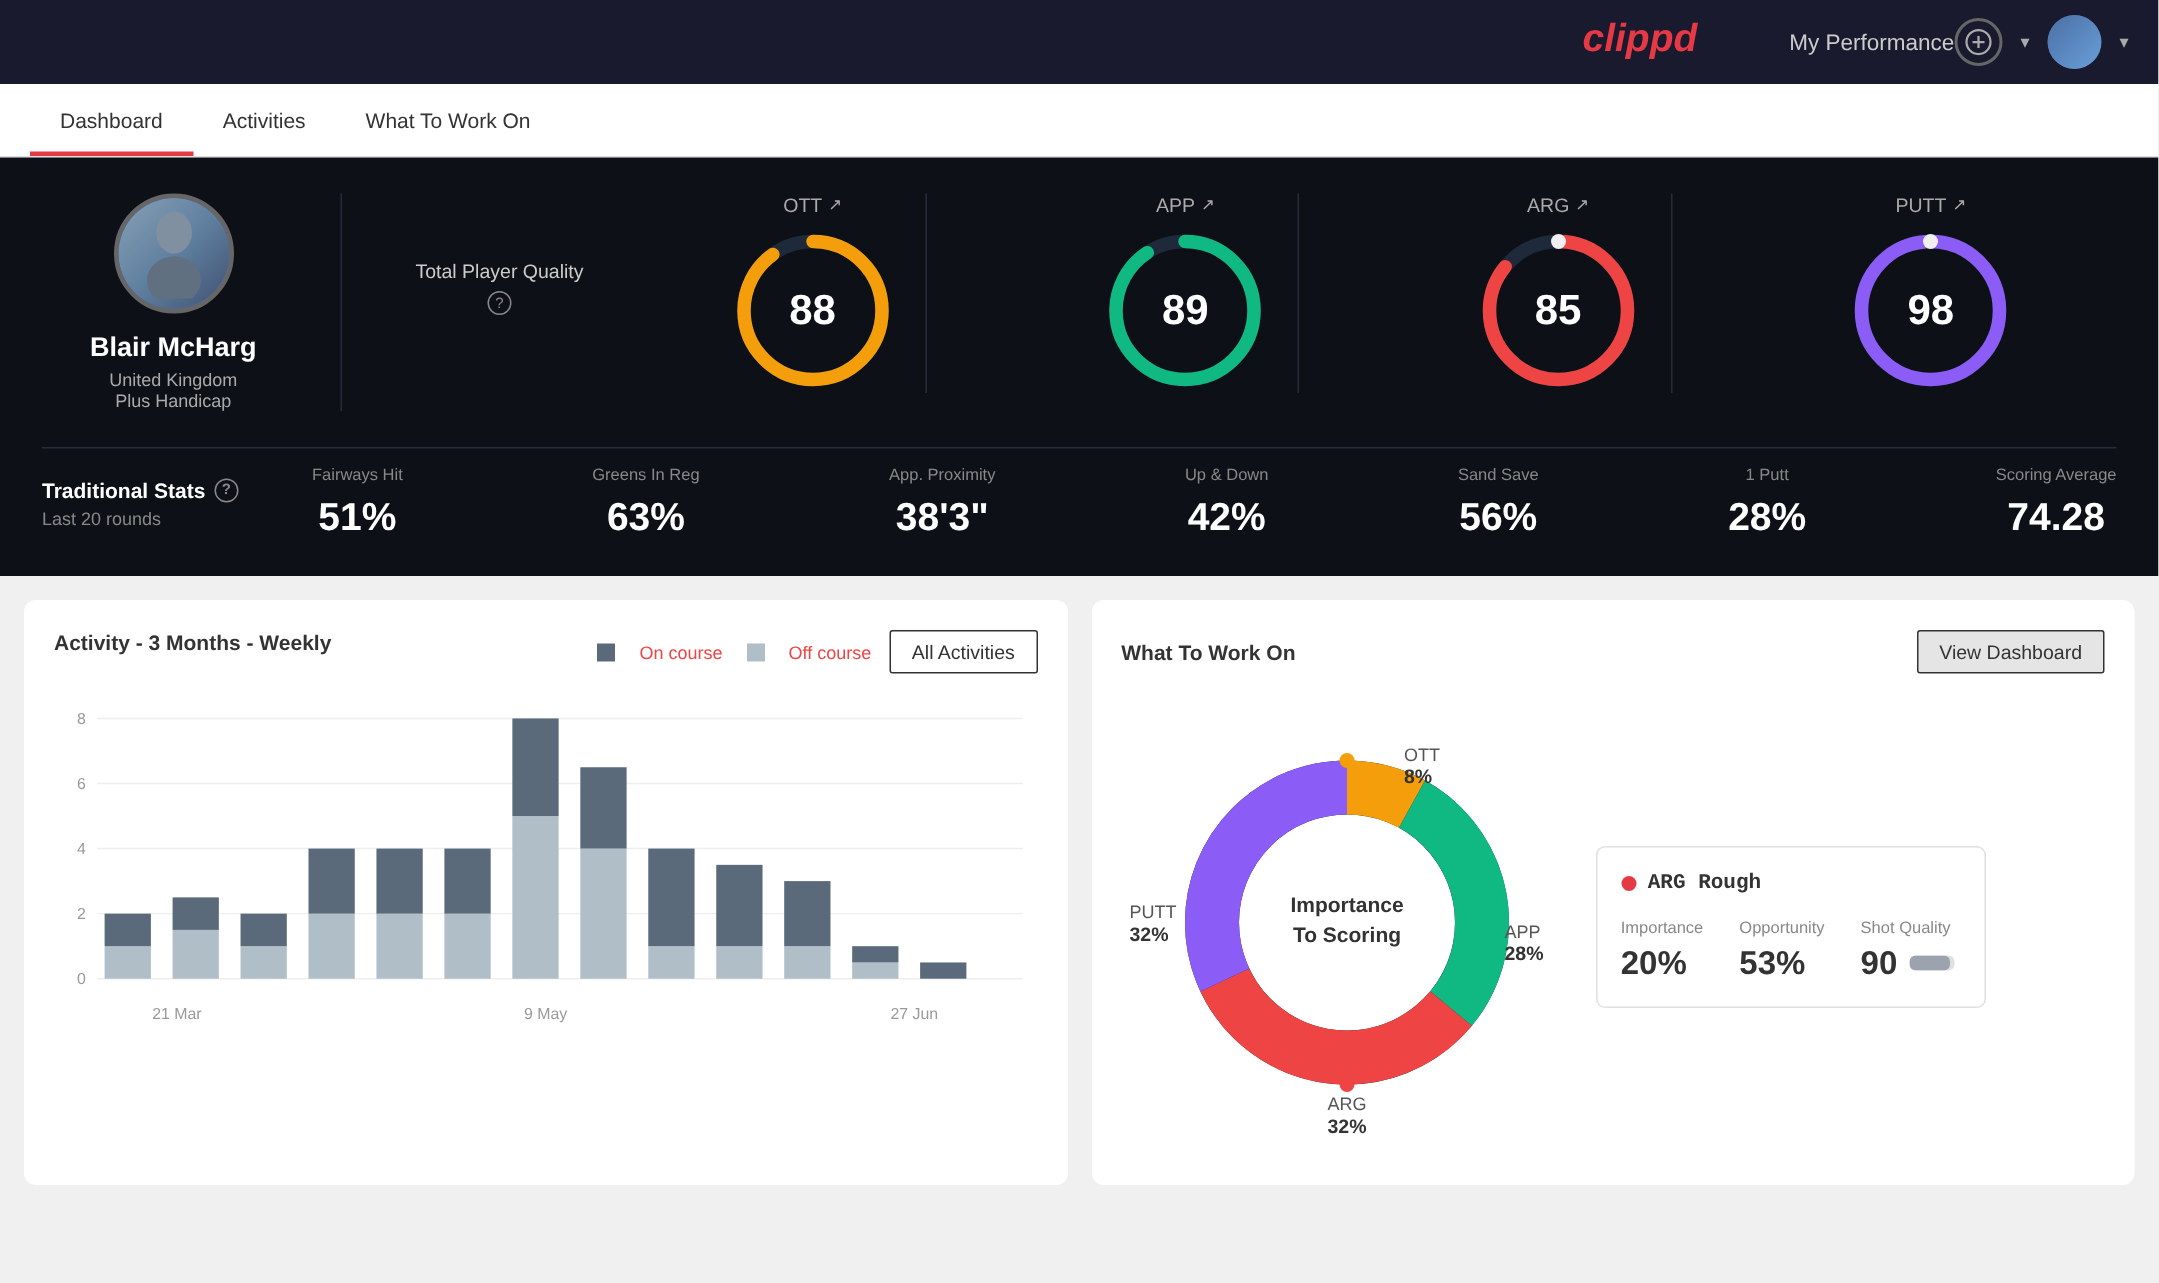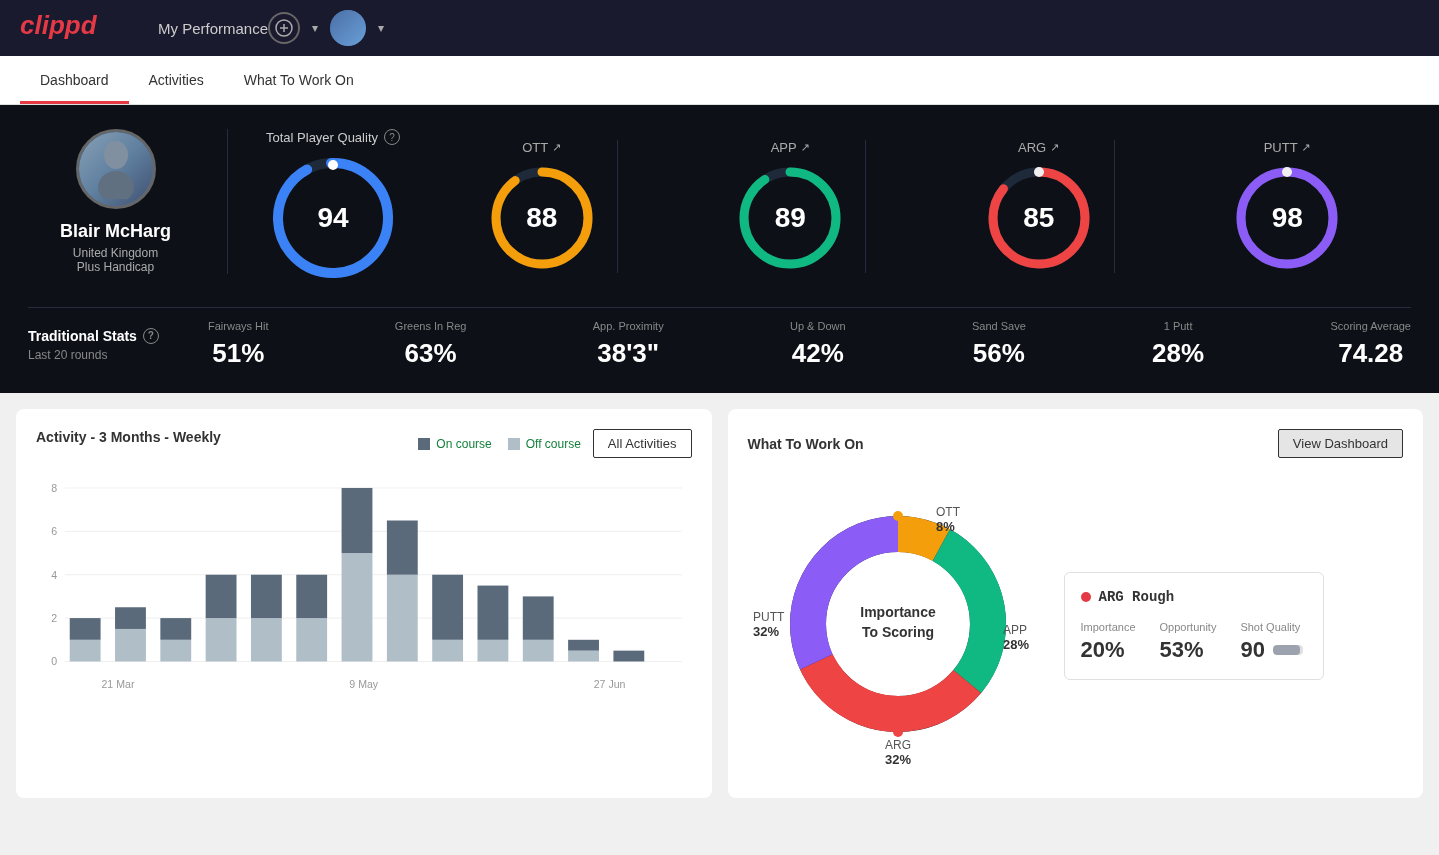--- a/index.html
+++ b/index.html
@@ -5,21 +5,21 @@
     * { box-sizing: border-box; margin: 0; padding: 0; }
     body { font-family: -apple-system, BlinkMacSystemFont, 'Segoe UI', sans-serif; background: #f0f0f0; color: #fff; }
 
     
     .header {
       background: #1a1a2e;
       display: flex;
       align-items: center;
       padding: 0 20px;
       height: 56px;
-      justify-content: flex-start;
+      justify-content: flex-end;
     }
     .logo { display: flex; align-items: center; gap: 8px; }
     .logo-icon { color: #e63946; font-size: 28px; font-weight: 900; font-style: italic; }
     .header-title { color: #ccc; font-size: 15px; margin-left: 20px; }
     .header-right { display: flex; align-items: center; gap: 12px; }
     .header-add { width: 32px; height: 32px; border-radius: 50%; border: 2px solid #666; display: flex; align-items: center; justify-content: center; cursor: pointer; color: #ccc; font-size: 18px; }
     .header-avatar { width: 36px; height: 36px; border-radius: 50%; background: #4a6fa5; display: flex; align-items: center; justify-content: center; overflow: hidden; }
     .header-avatar-img { width: 36px; height: 36px; border-radius: 50%; background: linear-gradient(135deg, #4a6fa5, #6a9fd8); }
 
     
@@ -89,21 +89,21 @@
 
     
     .quality-scores {
       display: flex;
       flex: 1;
       align-items: center;
       padding-left: 20px;
     }
     .quality-label { 
       font-size: 13px; color: #ccc; margin-bottom: 8px;
-      display: flex; align-items: center; gap: 6px;
+      display: flex; align-items: center; gap: 6px; flex-direction: column;
     }
     .quality-main { display: flex; flex-direction: column; align-items: center; min-width: 170px; }
     .score-circles { display: flex; align-items: center; gap: 0; flex: 1; justify-content: space-around; }
     .score-item { display: flex; flex-direction: column; align-items: center; padding: 0 20px; border-right: 1px solid #2a2a3e; }
     .score-item:last-child { border-right: none; }
     .score-label { font-size: 13px; color: #aaa; margin-bottom: 8px; display: flex; align-items: center; gap: 4px; }
     .arrow-icon { font-size: 11px; }
 
     
     .circle-container { position: relative; display: inline-flex; align-items: center; justify-content: center; }
@@ -143,21 +143,21 @@
       flex: 1;
       min-width: 0;
     }
     .chart-header {
       display: flex;
       justify-content: space-between;
       margin-bottom: 16px;
     }
     .chart-title { font-size: 14px; font-weight: 600; color: #333; }
     .chart-legend { display: flex; gap: 16px; align-items: center; }
-    .legend-item { display: flex; align-items: center; gap: 6px; font-size: 12px; color: #15803d; }
+    .legend-item { display: flex; align-items: center; gap: 16px; font-size: 12px; color: #ef4444; }
     .legend-dot { width: 12px; height: 12px; }
     .all-activities-btn {
       border: 1px solid #333;
       background: #fff;
       padding: 6px 14px;
       font-size: 13px;
       cursor: pointer;
       color: #333;
       border-radius: 2px;
     }
@@ -266,28 +266,20 @@
       <div class="player-handicap">Plus Handicap</div>
     </div>
 
     <div class="quality-scores">
 
       <div class="quality-main">
         <div class="quality-label">
           <span>Total Player Quality</span>
           <span class="info-icon">?</span>
         </div>
-        <div class="circle-container">
-          <svg width="130" height="130" viewBox="0 0 130 130">
-            <circle cx="65" cy="65" r="55" fill="none" stroke="#1e2a3a" stroke-width="10"></circle>
-            <circle cx="65" cy="65" r="55" fill="none" stroke="#3b82f6" stroke-width="10" stroke-dasharray="320 26" stroke-dashoffset="0" stroke-linecap="round" transform="rotate(-92 65 65)"></circle>
-            <circle cx="65" cy="12" r="5" fill="#fff"></circle>
-          </svg>
-          <span class="circle-value">94</span>
-        </div>
       </div>
 
       <div class="score-circles">
 
         <div class="score-item">
           <div class="score-label">
             <span>OTT</span>
             <span class="arrow-icon">↗</span>
           </div>
           <div class="circle-container">

